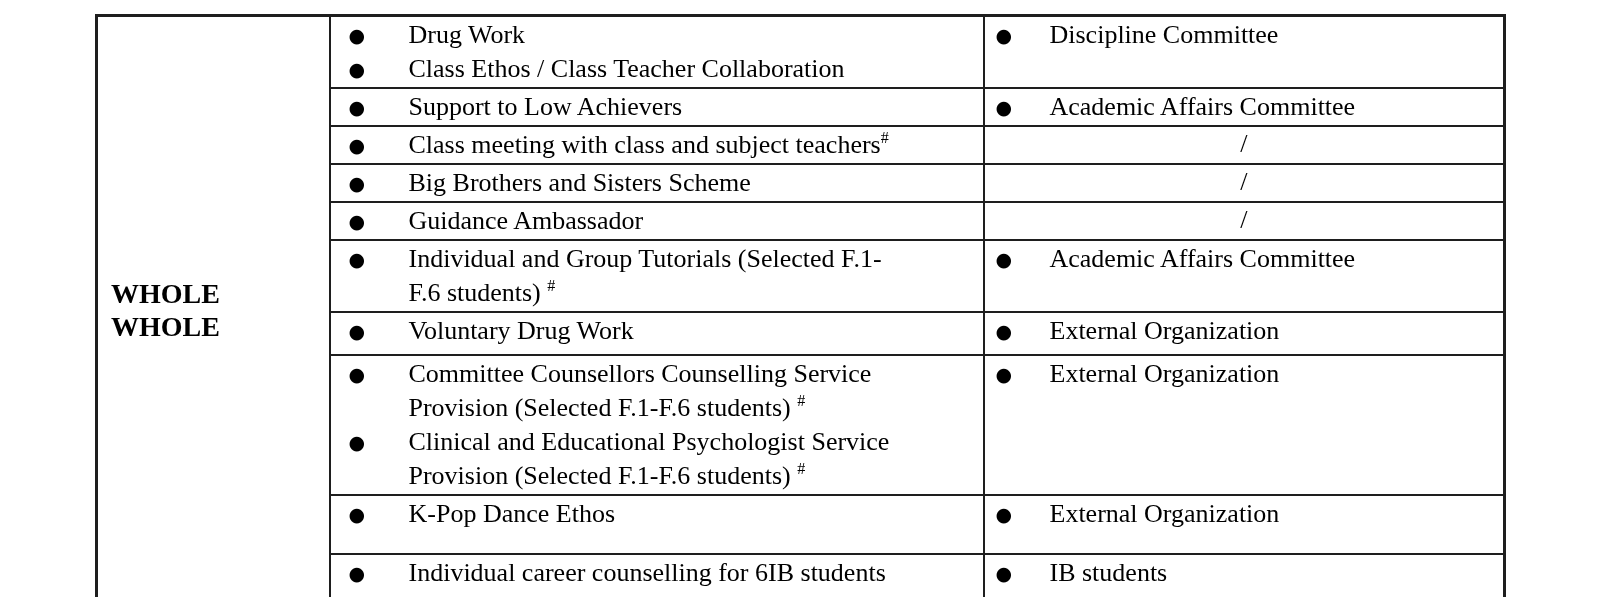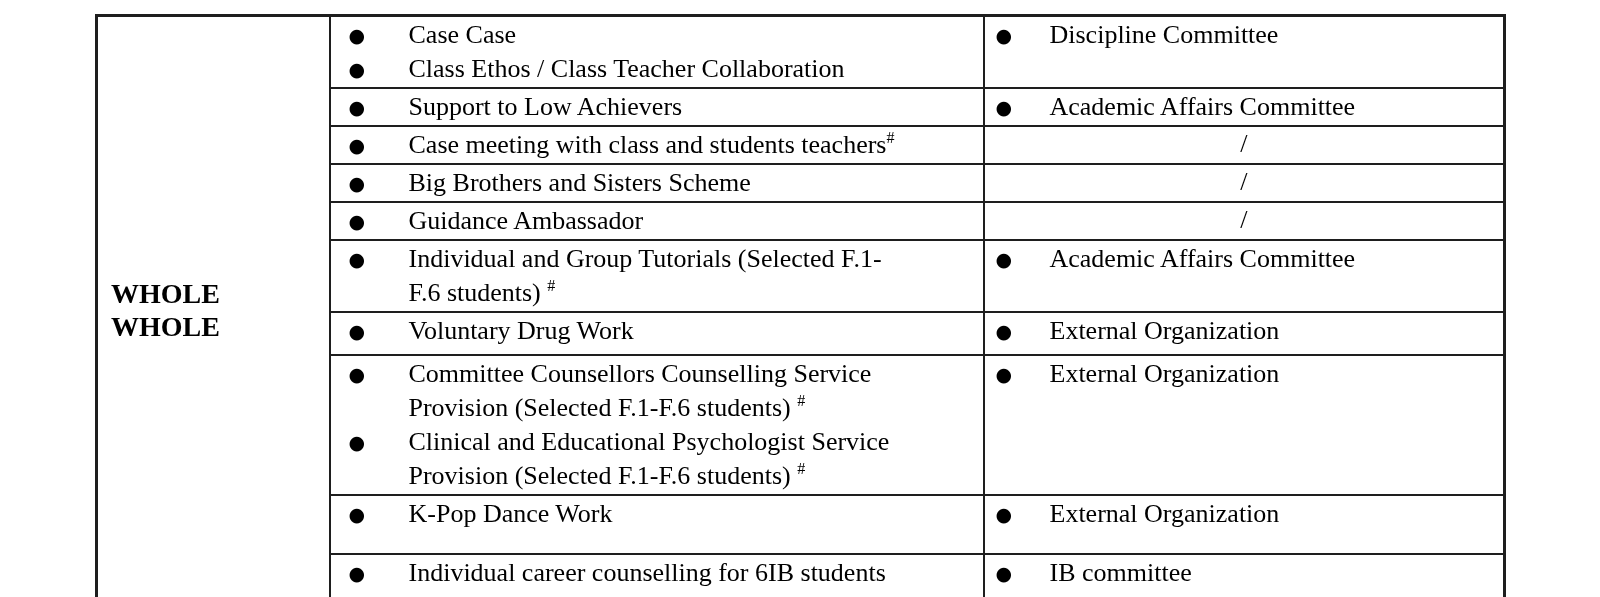--- a/index.html
+++ b/index.html
@@ -93,21 +93,21 @@
         <col style="width:521px">
       </colgroup>
       <tbody id="tbody">
           <tr>
             <td class="period-cell" rowspan="10">
               <div class="period-label">WHOLE WHOLE</div>
             </td>
             <td class="activities-cell">
               <div class="bullet-item">
                 <span class="bullet">●</span>
-                <div class="item-text"><span>Case Case</span></div>
+                <div class="item-text"><span>Drug Work</span></div>
               </div>
               <div class="bullet-item">
                 <span class="bullet">●</span>
                 <div class="item-text"><span>Class Ethos / Class Teacher Collaboration</span></div>
               </div>
             </td>
             <td class="committee-cell">
               <div class="bullet-item">
                 <span class="bullet">●</span>
                 <div class="item-text"><span>Discipline Committee</span></div>
@@ -125,21 +125,21 @@
               <div class="bullet-item">
                 <span class="bullet">●</span>
                 <div class="item-text"><span>Academic Affairs Committee</span></div>
               </div>
             </td>
           </tr>
           <tr>
             <td class="activities-cell">
               <div class="bullet-item">
                 <span class="bullet">●</span>
-                <div class="item-text"><span>Case meeting with class and students teachers</span><sup class="sup">#</sup></div>
+                <div class="item-text"><span>Class meeting with class and subject teachers</span><sup class="sup">#</sup></div>
               </div>
             </td>
             <td class="slash-cell"><span>/</span></td>
           </tr>
           <tr>
             <td class="activities-cell">
               <div class="bullet-item">
                 <span class="bullet">●</span>
                 <div class="item-text"><span>Big Brothers and Sisters Scheme</span></div>
               </div>
@@ -198,40 +198,40 @@
               <div class="bullet-item">
                 <span class="bullet">●</span>
                 <div class="item-text"><span>External Organization</span></div>
               </div>
             </td>
           </tr>
           <tr>
             <td class="activities-cell">
               <div class="bullet-item">
                 <span class="bullet">●</span>
-                <div class="item-text"><span>K-Pop Dance Work</span></div>
+                <div class="item-text"><span>K-Pop Dance Ethos</span></div>
               </div>
             </td>
             <td class="committee-cell">
               <div class="bullet-item">
                 <span class="bullet">●</span>
                 <div class="item-text"><span>External Organization</span></div>
               </div>
             </td>
           </tr>
           <tr>
             <td class="activities-cell">
               <div class="bullet-item">
                 <span class="bullet">●</span>
                 <div class="item-text"><span>Individual career counselling for 6IB students</span></div>
               </div>
             </td>
             <td class="committee-cell">
               <div class="bullet-item">
                 <span class="bullet">●</span>
-                <div class="item-text"><span>IB committee</span></div>
+                <div class="item-text"><span>IB students</span></div>
               </div>
             </td>
           </tr>
         </tbody>
     </table>
   </div>
 </div>
 
 </body></html>

